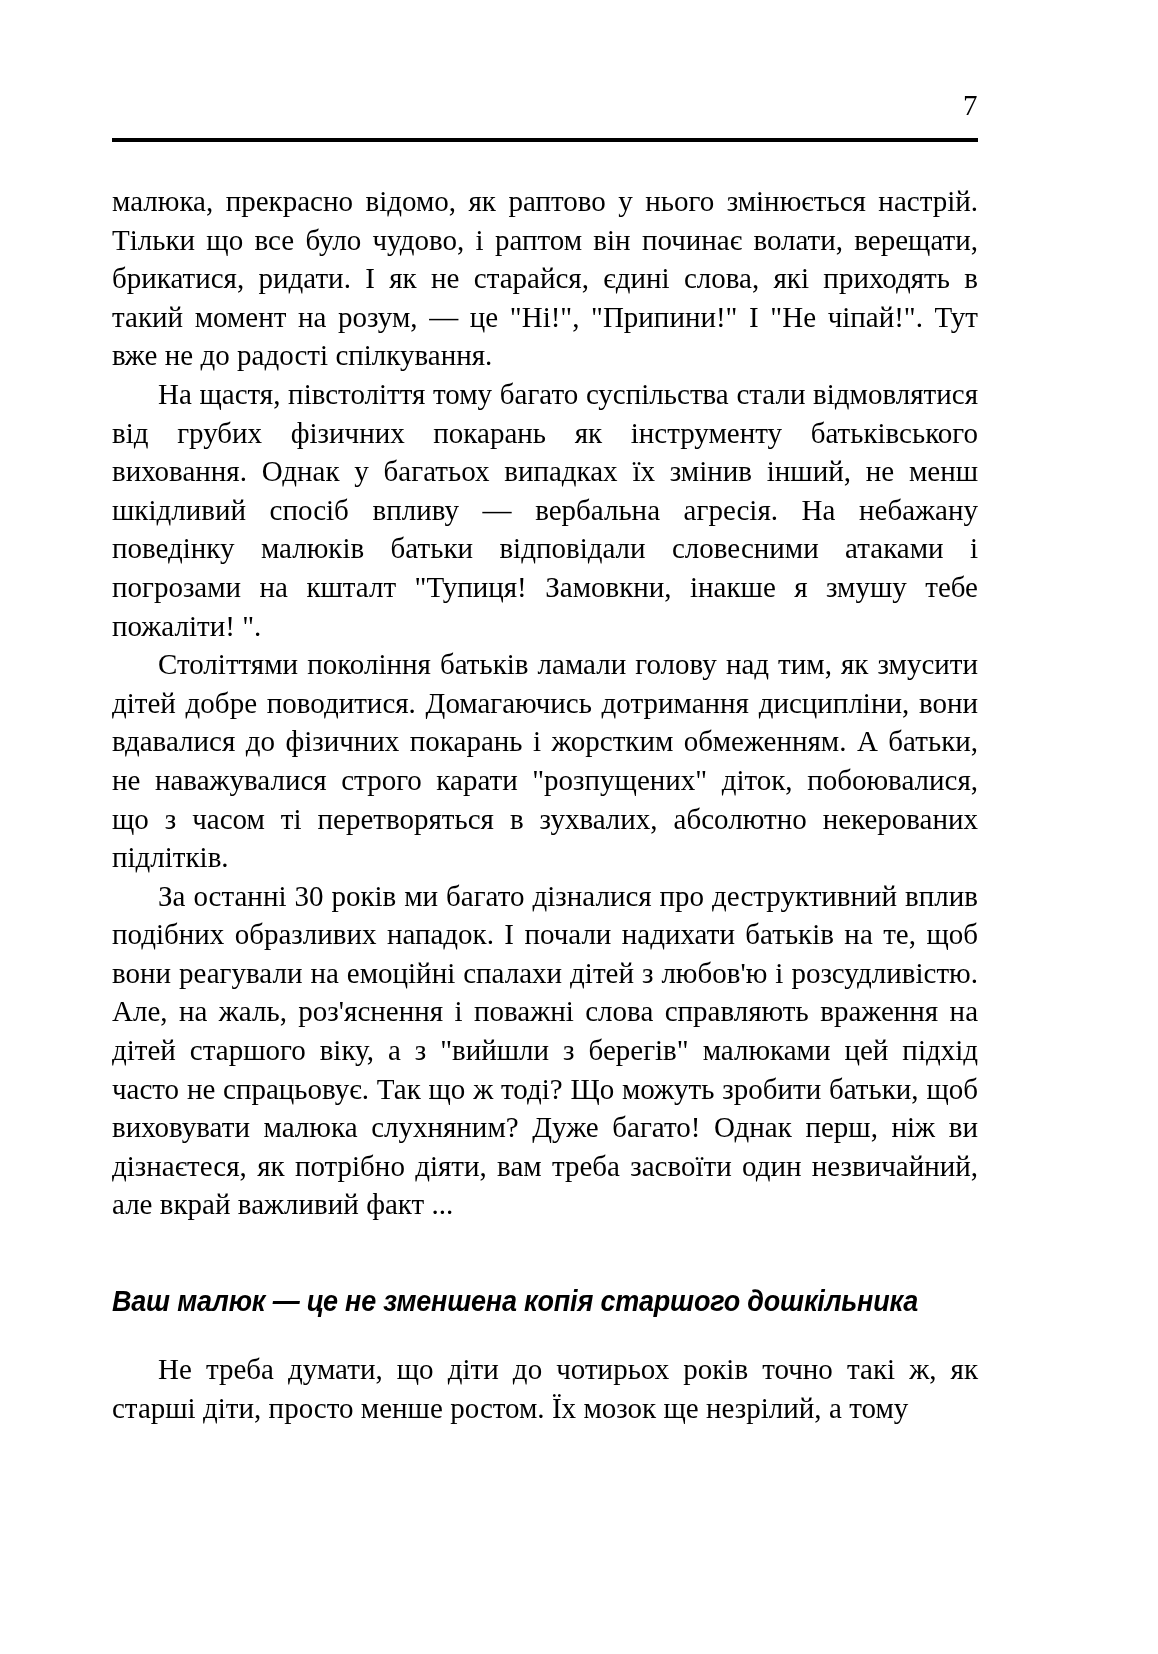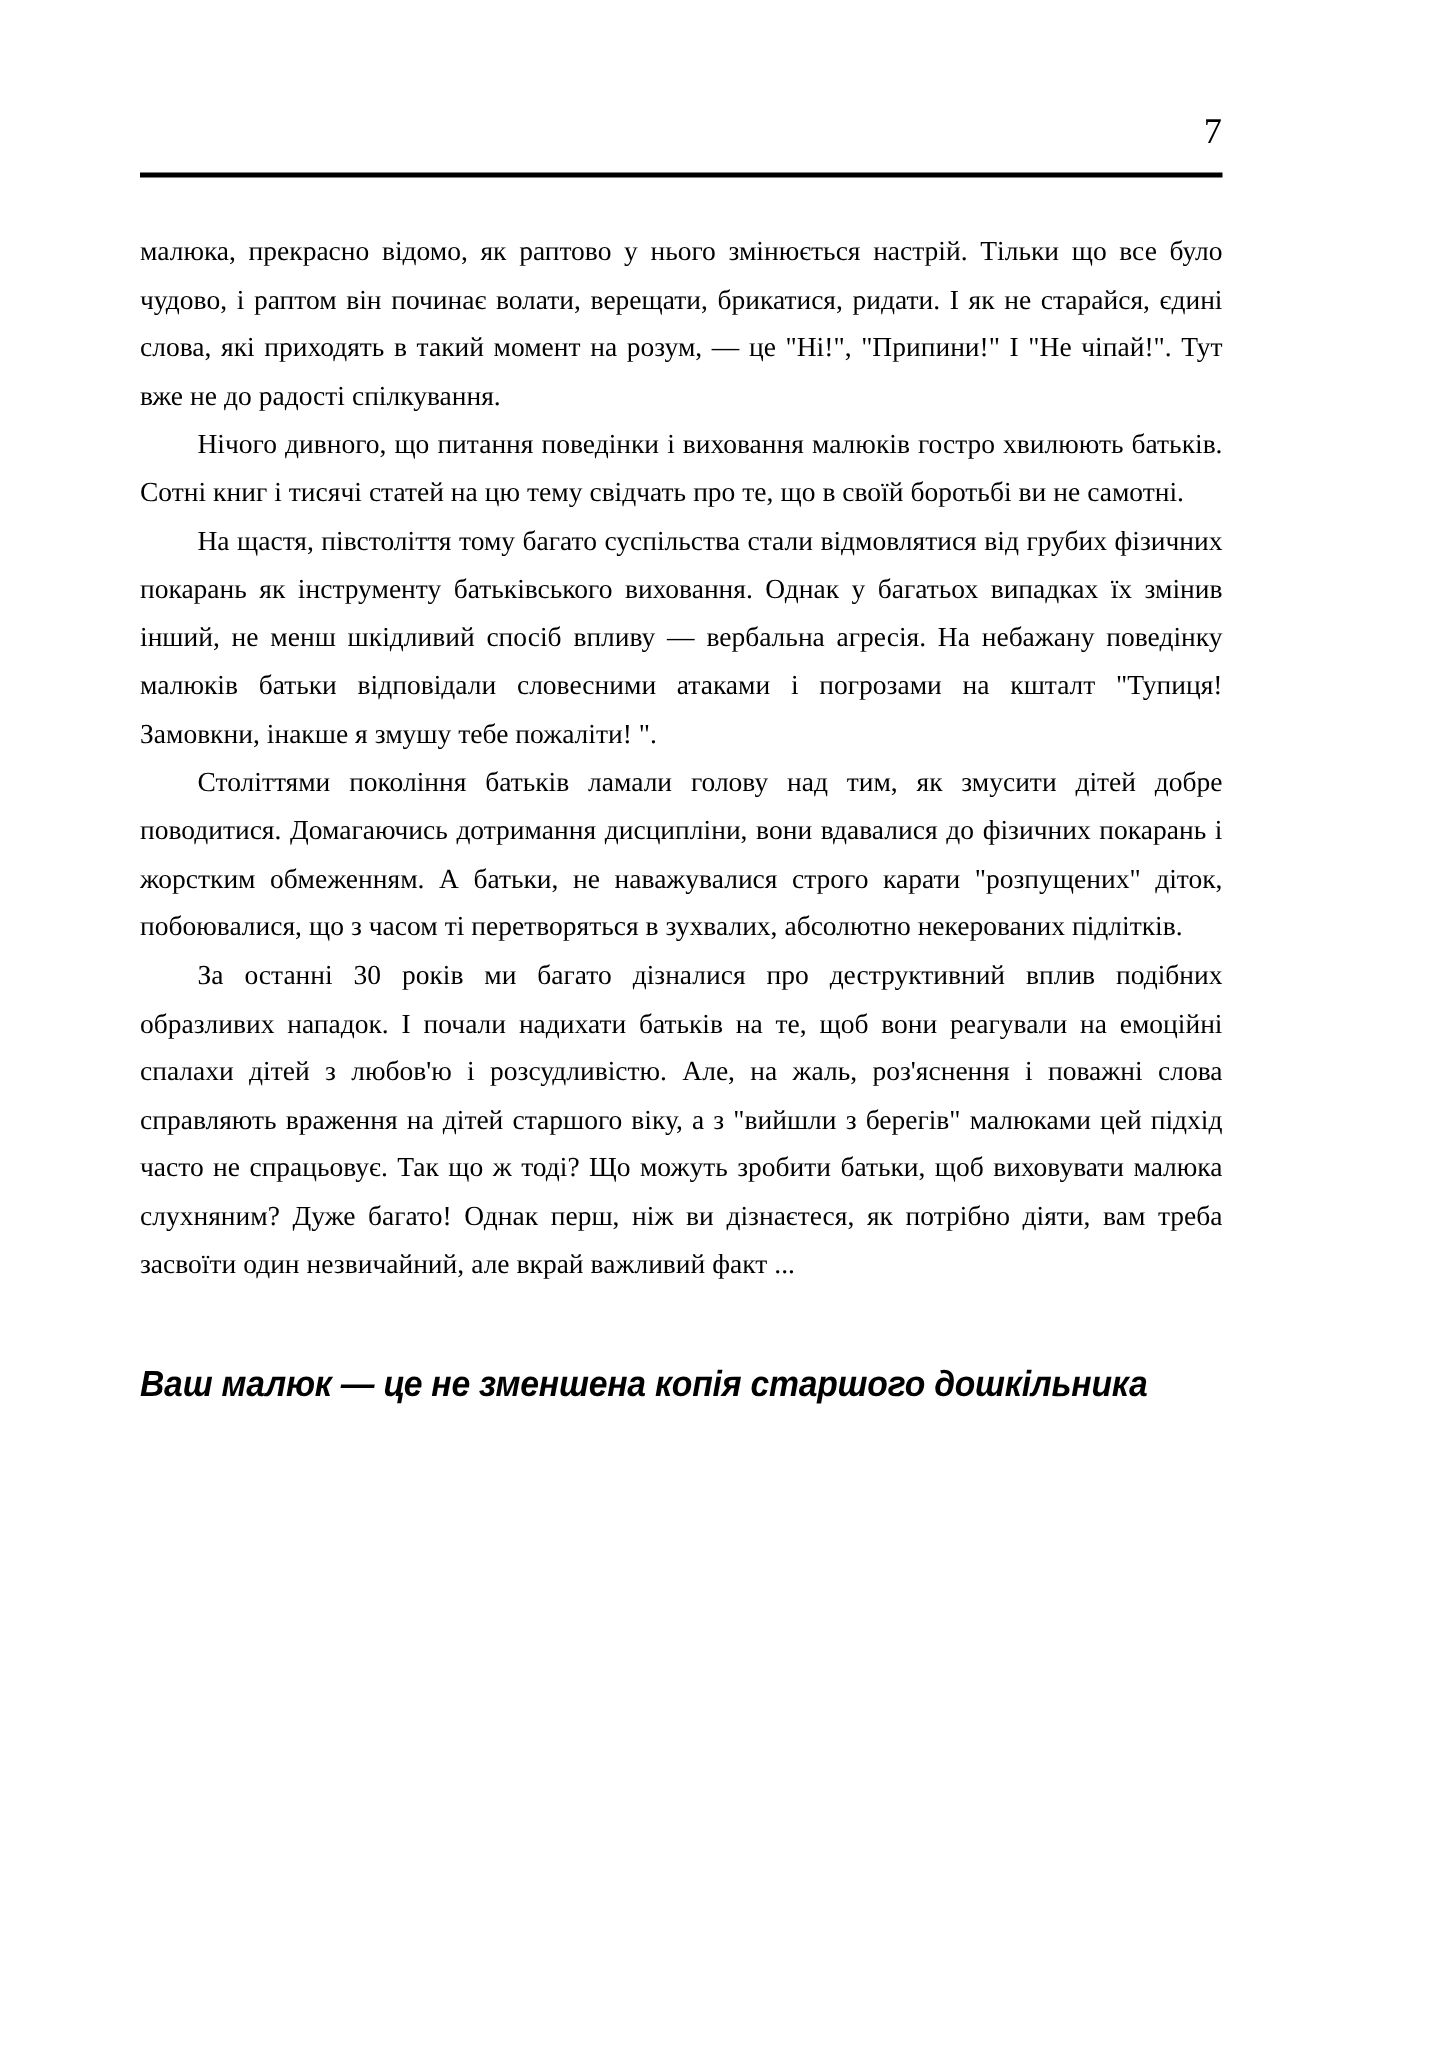--- a/index.html
+++ b/index.html
@@ -51,21 +51,21 @@
   
   .content {
     position: absolute;
     left: 112px;
     top: 182px;
     width: 866px;
   }
   p.body-par {
     margin: 0;
     font-family: "Liberation Serif", "DejaVu Serif", serif;
-    font-size: 22px;
+    font-size: 29px;
     line-height: 38.6px;
     text-align: justify;
     text-justify: inter-word;
     text-indent: 46px;
     word-spacing: 0.1px;
     hyphens: none;
     color: #000000;
   }
   p.no-indent {
     text-indent: 0;
@@ -96,30 +96,30 @@
 
   <div class="header">
     <div class="folio">7</div>
     <div class="header-rule"></div>
   </div>
 
   <div class="content">
 
     <p class="body-par no-indent">малюка, прекрасно відомо, як раптово у нього змінюється настрій. Тільки що все було чудово, і раптом він починає волати, верещати, брикатися, ридати. І як не старайся, єдині слова, які приходять в такий момент на розум, — це "Ні!", "Припини!" І "Не чіпай!". Тут вже не до радості спілкування.</p>
 
-    <p class="body-par">Нічого дивного, що питання поведінки і виховання малюків гостро хвилюють батьків. Сотні книг і тисячі статей на цю тему свідчать про те, що в своїй боротьбі ви не самотні.</p>
 
     <p class="body-par">На щастя, півстоліття тому багато суспільства стали відмовлятися від грубих фізичних покарань як інструменту батьківського виховання. Однак у багатьох випадках їх змінив інший, не менш шкідливий спосіб впливу — вербальна агресія. На небажану поведінку малюків батьки відповідали словесними атаками і погрозами на кшталт "Тупиця! Замовкни, інакше я змушу тебе пожаліти! ".</p>
 
     <p class="body-par">Століттями покоління батьків ламали голову над тим, як змусити дітей добре поводитися. Домагаючись дотримання дисципліни, вони вдавалися до фізичних покарань і жорстким обмеженням. А батьки, не наважувалися строго карати "розпущених" діток, побоювалися, що з часом ті перетворяться в зухвалих, абсолютно некерованих підлітків.</p>
 
     <p class="body-par">За останні 30 років ми багато дізналися про деструктивний вплив подібних образливих нападок. І почали надихати батьків на те, щоб вони реагували на емоційні спалахи дітей з любов'ю і розсудливістю. Але, на жаль, роз'яснення і поважні слова справляють враження на дітей старшого віку, а з "вийшли з берегів" малюками цей підхід часто не спрацьовує. Так що ж тоді? Що можуть зробити батьки, щоб виховувати малюка слухняним? Дуже багато! Однак перш, ніж ви дізнаєтеся, як потрібно діяти, вам треба засвоїти один незвичайний, але вкрай важливий факт ...</p>
 
     <div class="gap-before-title"></div>
 
     <h2 class="section-title">Ваш малюк — це не зменшена копія старшого дошкільника</h2>
 
     <div class="gap-after-title"></div>
 
+    <p class="body-par">Не треба думати, що діти до чотирьох років точно такі ж, як старші діти, просто менше ростом. Їх мозок ще незрілий, а тому</p>
 
   </div>
 
 </div>
 
 </body></html>

